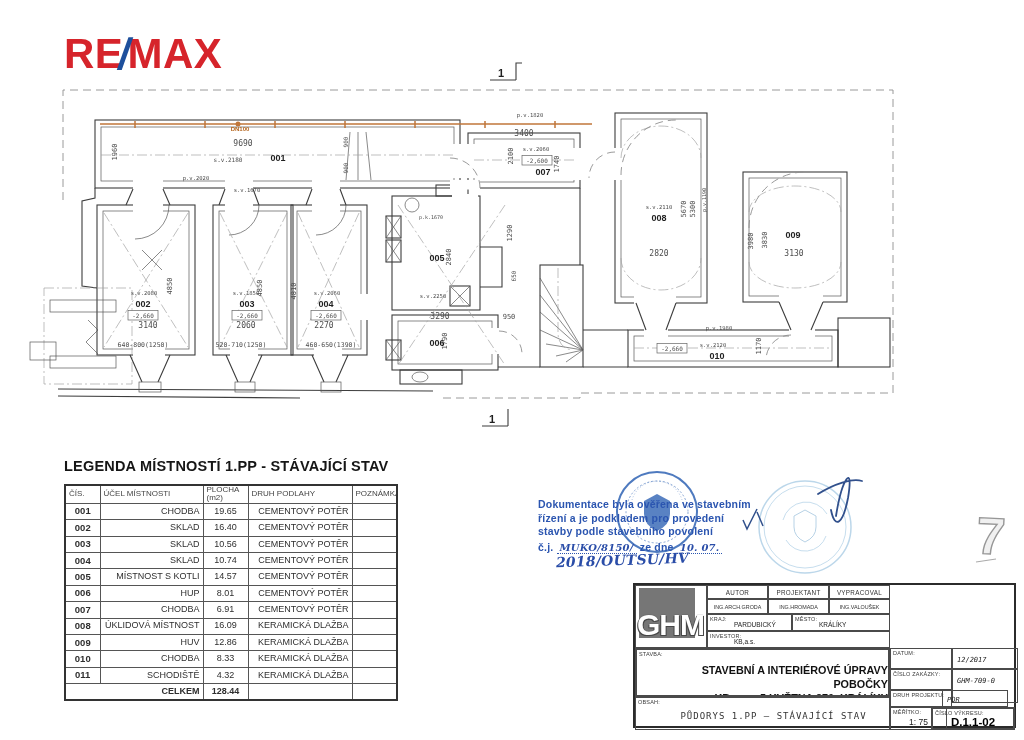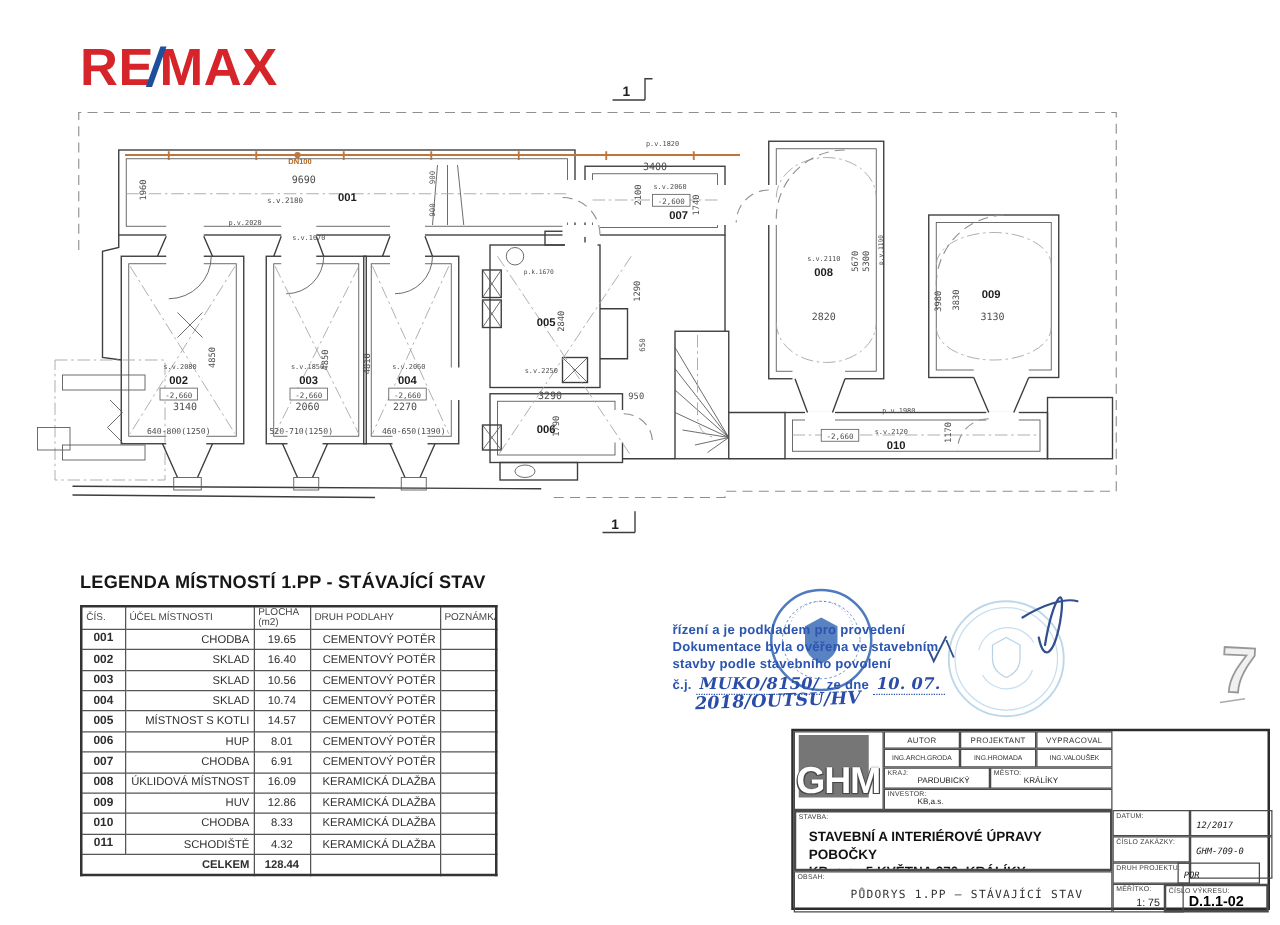--- a/index.html
+++ b/index.html
@@ -29,40 +29,40 @@
       height:15.4px;line-height:1.05;text-align:left;overflow:hidden;}
   #legend th{font-weight:normal;color:#454545;font-size:8px;white-space:normal;}
   #legend td{white-space:nowrap;text-align:right;}
   #legend .c-num{font-weight:bold;font-size:9.5px;text-align:center;}
   #legend .c-area{text-align:center;}
   #legend .c-tot{font-weight:bold;}
   
   #stamp-text{position:absolute;left:538px;top:498px;z-index:2;width:240px;color:#2b55b0;
       font-size:10.5px;font-weight:bold;line-height:13.5px;letter-spacing:.2px;}
   #stamp-text .hand{font-family:"DejaVu Serif",serif;font-style:italic;font-weight:bold;
-      font-size:13px;color:#2a4da8;}
+      font-size:10px;color:#2a4da8;}
   #stamp-text .fill{border-bottom:1px dotted #2b55b0;padding:0 3px;}
   #stamp-text .cj{margin-top:2px;}
   #stamp-text .hand2{display:inline-block;margin-left:18px;transform:rotate(-2deg);font-size:14px;}
   
   #tblock{position:absolute;left:633px;top:583px;width:383px;height:145px;z-index:2;
       border:2px solid #2b2b2b;background:#fff;box-sizing:border-box;}
   .tb{position:absolute;box-sizing:border-box;border:1px solid #4a4a4a;overflow:hidden;}
   .tb-lab{font-size:5.5px;color:#3a3a3a;position:absolute;left:2px;top:1px;letter-spacing:.2px;}
   .tb-head{font-size:6.3px;color:#333;text-align:center;width:100%;position:absolute;top:3px;letter-spacing:.3px;}
   .tb-name{font-size:5.4px;color:#333;text-align:center;width:100%;position:absolute;top:4px;}
   .tb-inl{font-size:6.5px;color:#222;position:absolute;left:26px;top:6px;}
   .ghm-sq{position:absolute;left:3px;top:2px;width:56px;height:50px;background:#767676;}
   .ghm-tx{position:absolute;left:1px;top:22px;font-size:30px;font-weight:bold;color:#fff;
       letter-spacing:-1px;text-shadow:0 0 1px #333,1px 1px 0 #4a4a4a,-1px 1px 0 #4a4a4a;}
   .firm{ text-align:center;}
   .firm .f1{font-size:13px;font-weight:bold;color:#1c1c1c;margin-top:3px;letter-spacing:.3px;}
   .firm .f2{font-size:5.2px;color:#444;margin-top:1px;}
   .firm .f3{font-size:7px;color:#222;margin-top:1px;}
-  .stavba-tx{margin:13px 0 0 10px;font-size:10.8px;font-weight:bold;color:#111;line-height:14px;}
+  .stavba-tx{margin:13px 0 0 10px;font-size:10.8px;font-weight:bold;color:#111;line-height:14px;text-align:right;}
   .obsah-tx{margin:13px 0 0 22px;font-size:9px;color:#333;letter-spacing:1px;
       font-family:"DejaVu Sans Mono",monospace;text-align:center;}
   .val-mid{font-size:7px;color:#222;position:absolute;left:4px;top:7px;
       font-family:"DejaVu Sans Mono",monospace;font-style:italic;}
   .meritko-val{font-size:8.5px;color:#222;position:absolute;width:100%;text-align:center;top:9px;}
   .vykres-val{font-size:11.5px;font-weight:bold;color:#000;position:absolute;width:100%;
       text-align:center;top:7px;}
 </style>
 </head>
 <body>
@@ -398,22 +398,22 @@
           <td colspan="2" class="c-tot">CELKEM</td>
           <td class="c-area c-tot">128.44</td>
           <td></td>
           <td></td>
         </tr>
       </tfoot>
     </table>
   </div>
 
   <div id="stamp-text">
+    <div>Dokumentace byla ověřena ve stavebním</div>
     <div>řízení a je podkladem pro provedení</div>
-    <div>Dokumentace byla ověřena ve stavebním</div>
     <div>stavby podle stavebního povolení</div>
     <div class="cj">
       <span>č.j.</span>
       <span class="hand fill">MUKO/8150/</span>
       <span>ze dne</span>
       <span class="hand fill">10. 07.</span>
     </div>
     <div><span class="hand hand2">2018/OUTSU/HV</span></div>
   </div>
 

